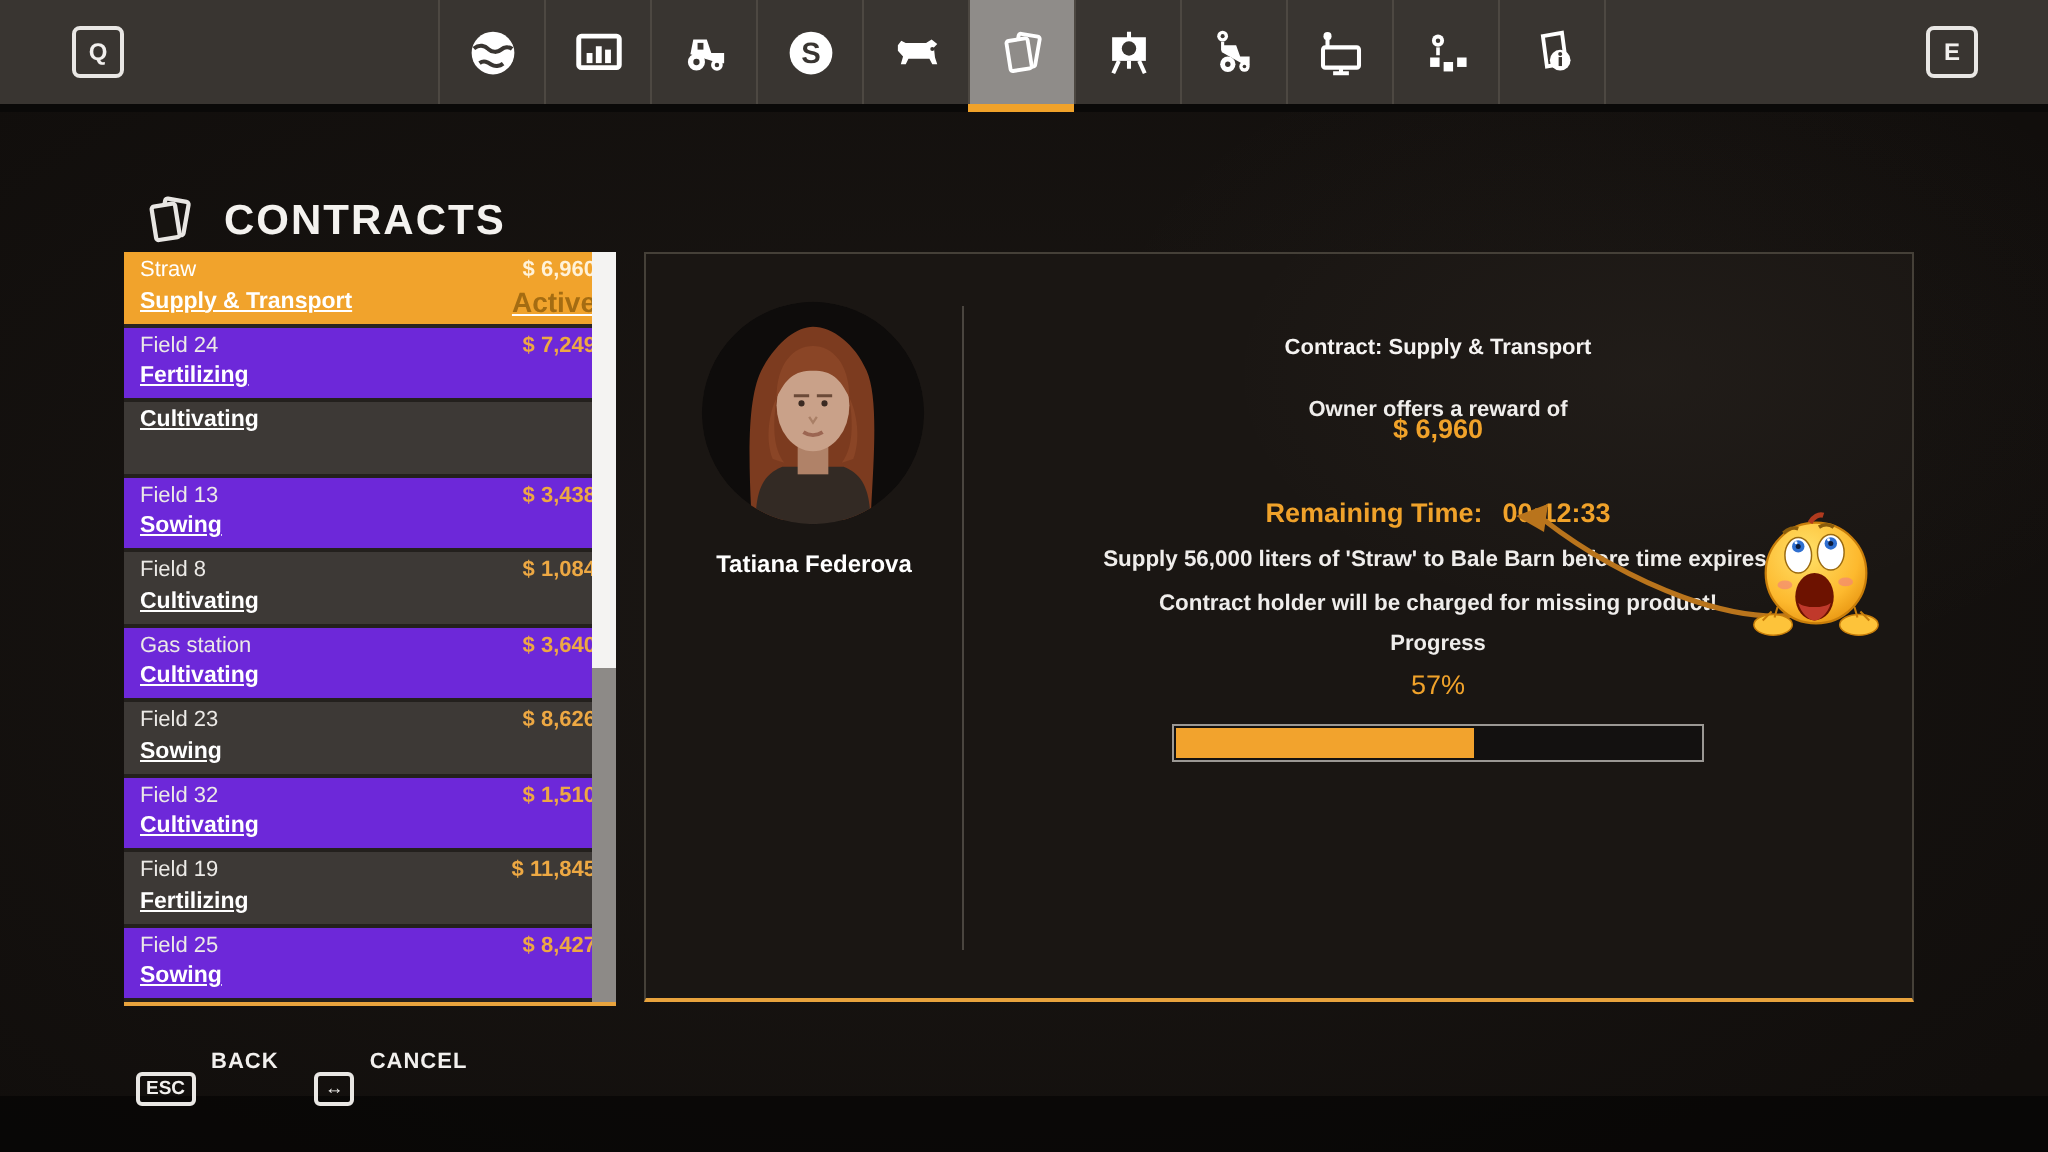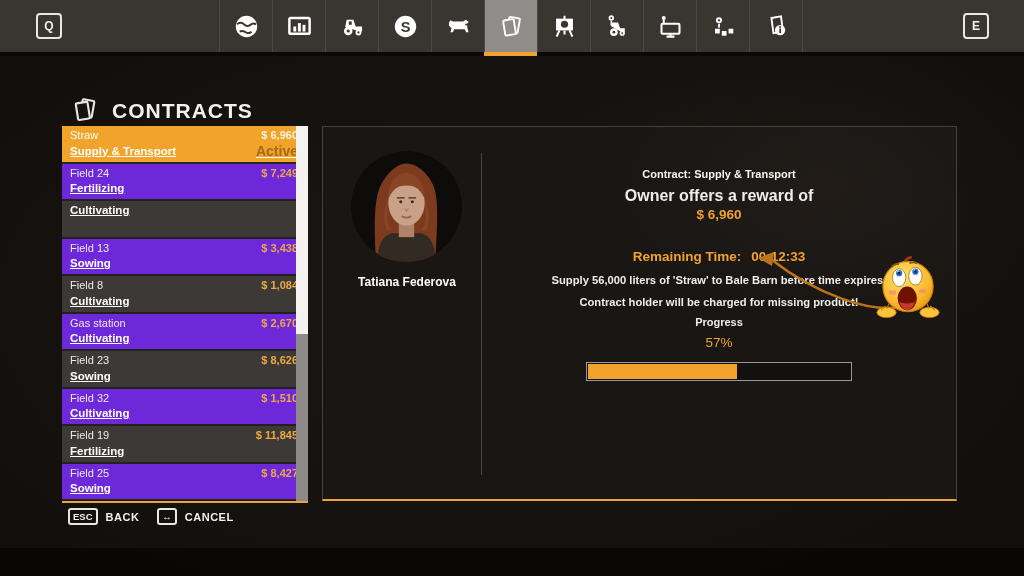--- a/index.html
+++ b/index.html
@@ -51,39 +51,39 @@
           border:1px solid #454038;border-bottom:2px solid #e8a33d;background:
           radial-gradient(ellipse 300px 180px at 500px 60px, rgba(160,145,130,0.05), rgba(0,0,0,0) 70%),
           #1a1613;}
   #portrait{position:absolute;left:26px;top:22px;width:115px;height:115px;border-radius:50%;overflow:hidden;}
   #portrait svg{width:115px;height:115px;display:block;}
   #owner-name{position:absolute;left:0;top:148px;width:168px;text-align:center;font-size:12px;
               font-weight:bold;color:#fff;}
   #divider{position:absolute;left:158px;top:26px;width:1px;height:322px;background:#4a453f;}
   .dline{position:absolute;left:166px;width:460px;text-align:center;color:#efedeb;}
   #d-title{top:24px;font-size:11px;font-weight:bold;color:#f5f3f1;margin-top:17px;}
-  #d-reward-label{top:60px;font-size:16px;font-weight:600;}
+  #d-reward-label{top:72px;font-size:11px;font-weight:600;}
   #d-reward{top:80px;font-size:13.5px;font-weight:bold;color:#f0a22a;}
   #d-time{top:122px;font-size:13.5px;font-weight:bold;color:#f0a22a;}
   #d-time .tgap{display:inline-block;width:10px;}
   #d-desc1{top:147px;font-size:11.2px;font-weight:600;}
   #d-desc2{top:169px;font-size:11.2px;font-weight:600;}
   #d-progress-label{top:189px;font-size:11px;font-weight:600;}
   #d-percent{top:208px;font-size:13.5px;font-weight:normal;color:#f0a22a;}
   #progressbar{position:absolute;left:263px;top:235px;width:266px;height:19px;box-sizing:border-box;
                border:1px solid #9b9894;background:#131110;padding:1px;}
   #progress-fill{height:100%;background:#f2a32d;width:0;}
   #arrow{position:absolute;left:431px;top:120px;width:160px;height:64px;}
   #emoji{position:absolute;left:548px;top:122px;width:74px;height:78px;}
   #emoji svg,#arrow svg{width:100%;height:100%;display:block;}
   
   #footer{position:absolute;left:68px;top:508px;display:flex;align-items:center;gap:18px;}
   .fgroup{display:flex;align-items:center;gap:8px;cursor:pointer;}
   .fkey{display:flex;align-items:center;justify-content:center;border:2px solid #e9e7e4;border-radius:3px;
-        color:#f2f0ee;font-size:9.5px;font-weight:bold;height:17px;min-width:17px;padding:0 3px;box-sizing:border-box;}
+        color:#f2f0ee;font-size:9.5px;font-weight:bold;height:17px;min-width:17px;padding:0 3px;box-sizing:border-box;margin-top:28px;}
   .flabel{font-size:11px;font-weight:bold;color:#f2f0ee;letter-spacing:.5px;}
 </style>
 </head>
 <body>
 
 <div class="stage">
 
   <div class="topbar">
     <div class="bar"></div>
     <div class="keyhint" id="qkey">Q</div>
@@ -258,21 +258,21 @@
           <span class="rreward">$ 1,084</span>
         </div>
         <div class="r2">
           <span>Cultivating</span>
           <span class="rstatus"></span>
         </div>
       </div>
       <div class="row light">
         <div class="r1">
           <span>Gas station</span>
-          <span class="rreward">$ 2,670</span>
+          <span class="rreward">$ 3,640</span>
         </div>
         <div class="r2">
           <span>Cultivating</span>
           <span class="rstatus"></span>
         </div>
       </div>
       <div class="row dark">
         <div class="r1">
           <span>Field 23</span>
           <span class="rreward">$ 8,626</span>

